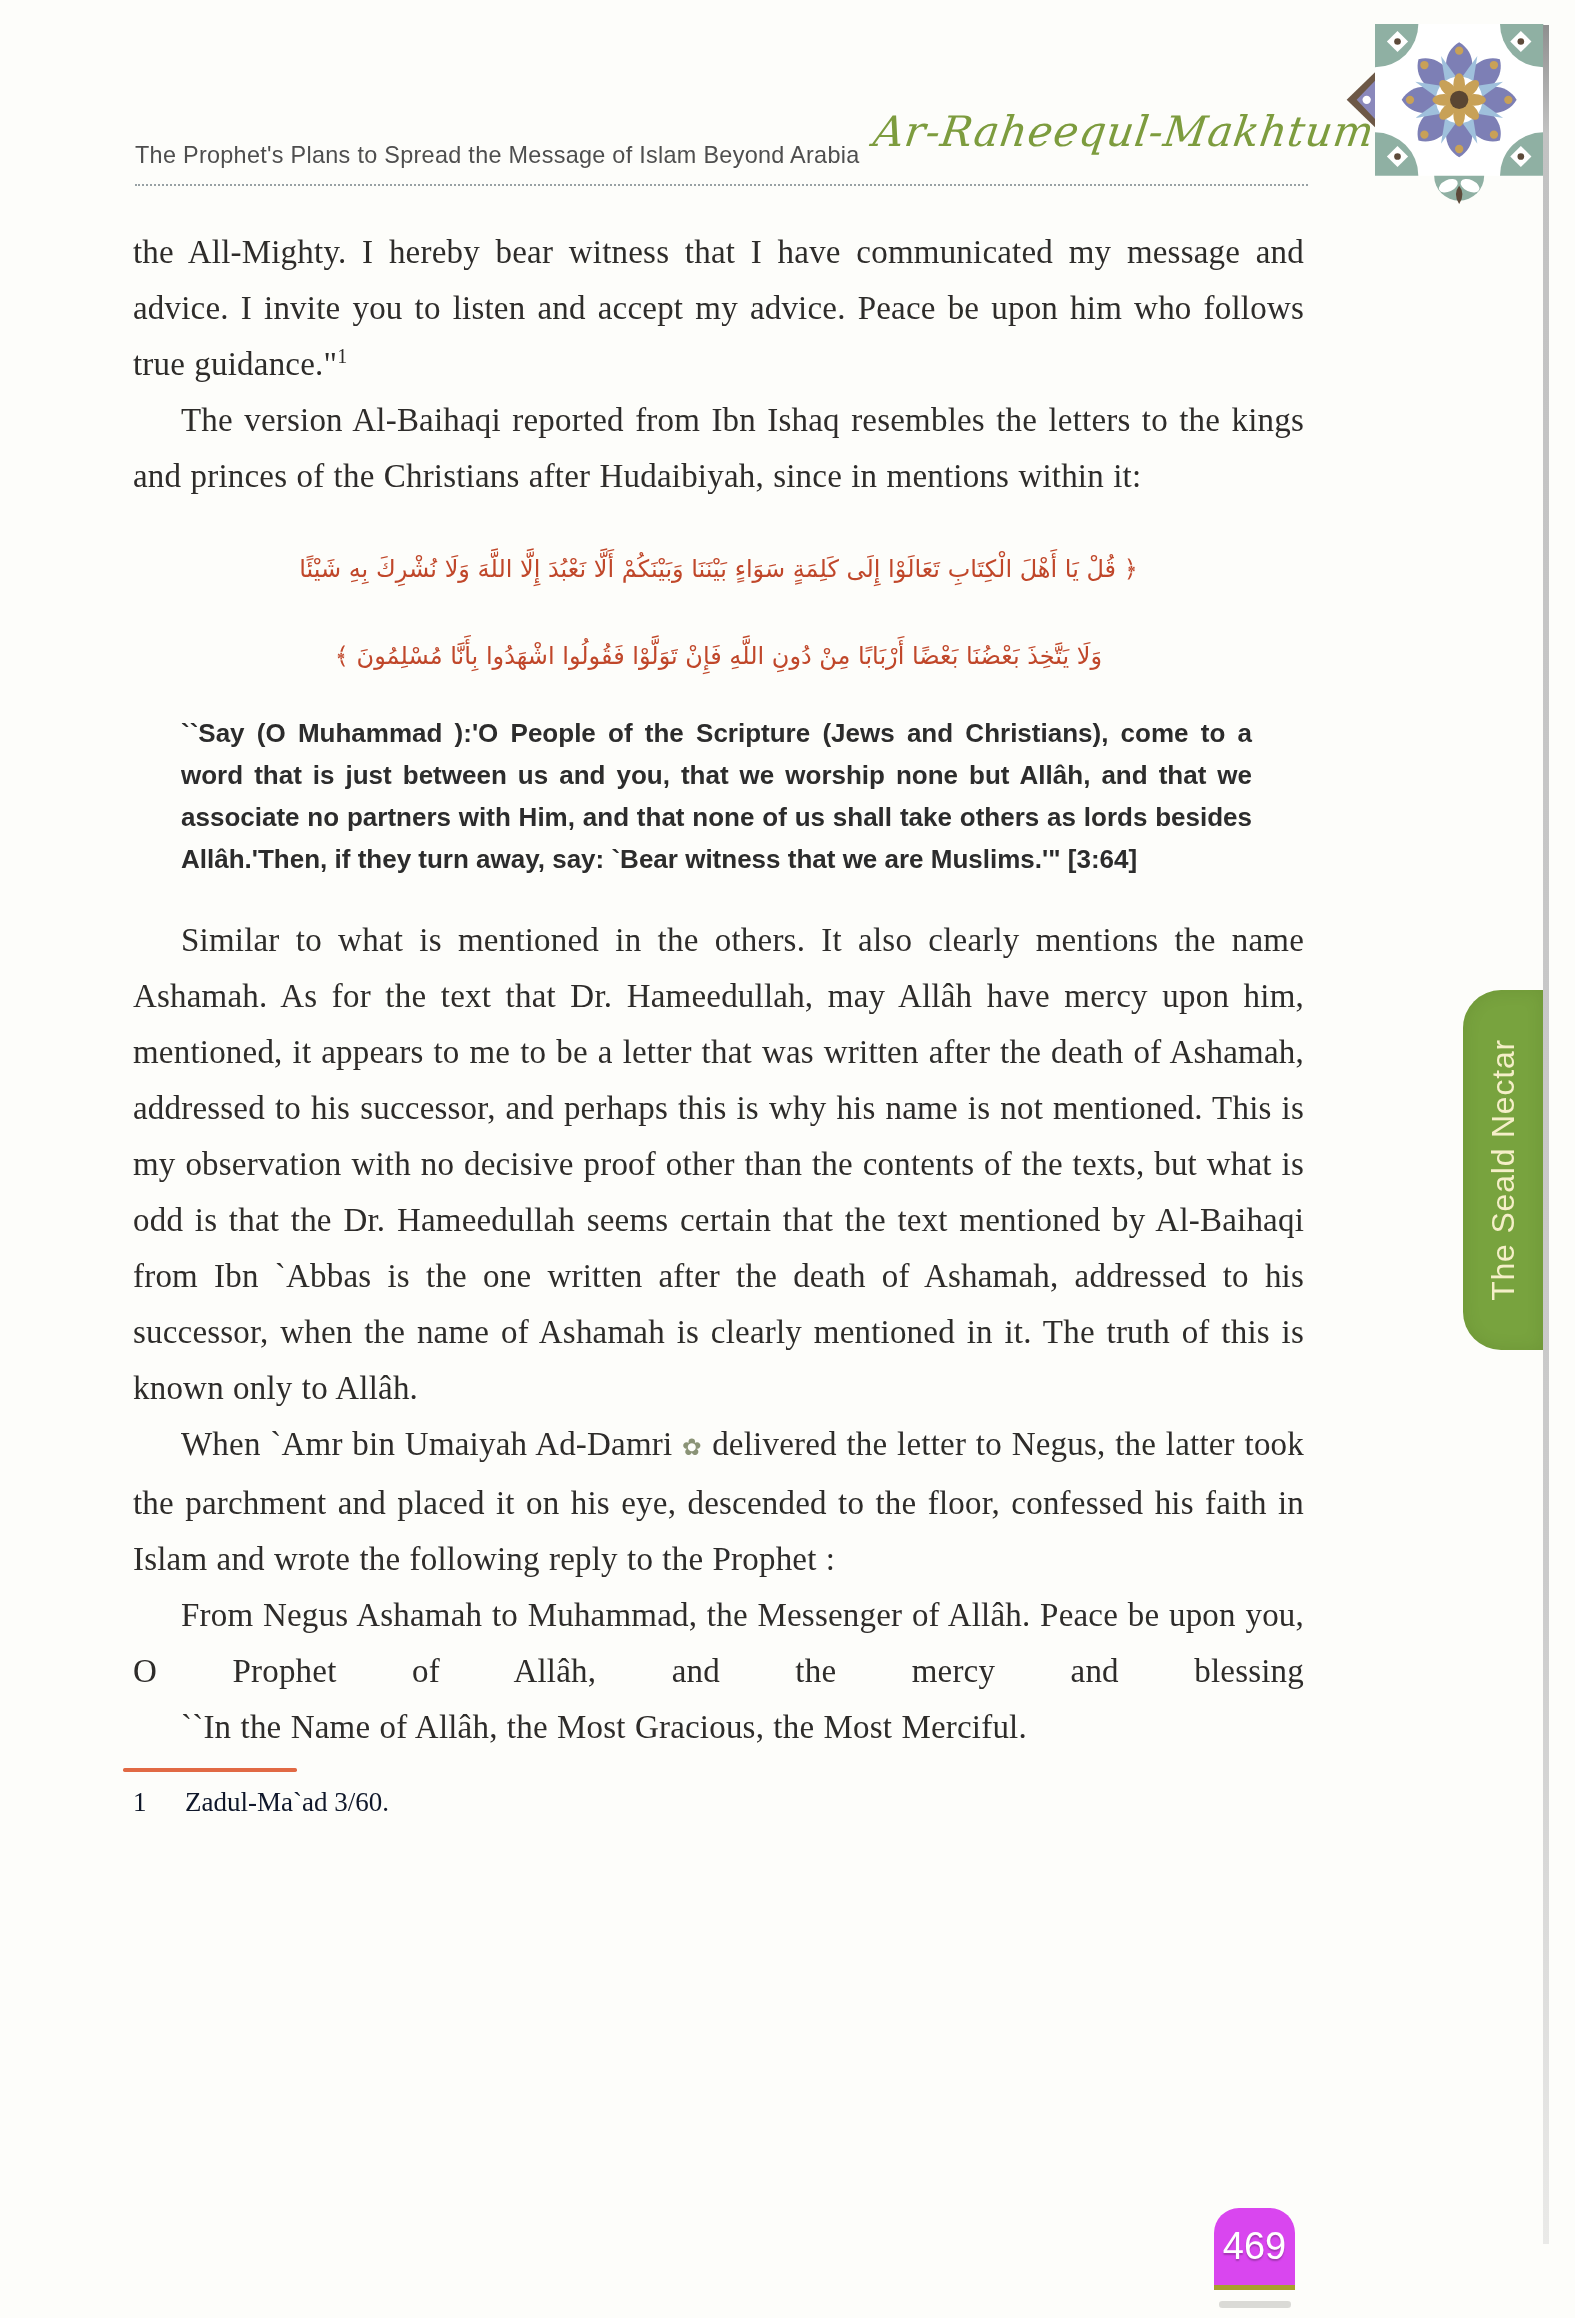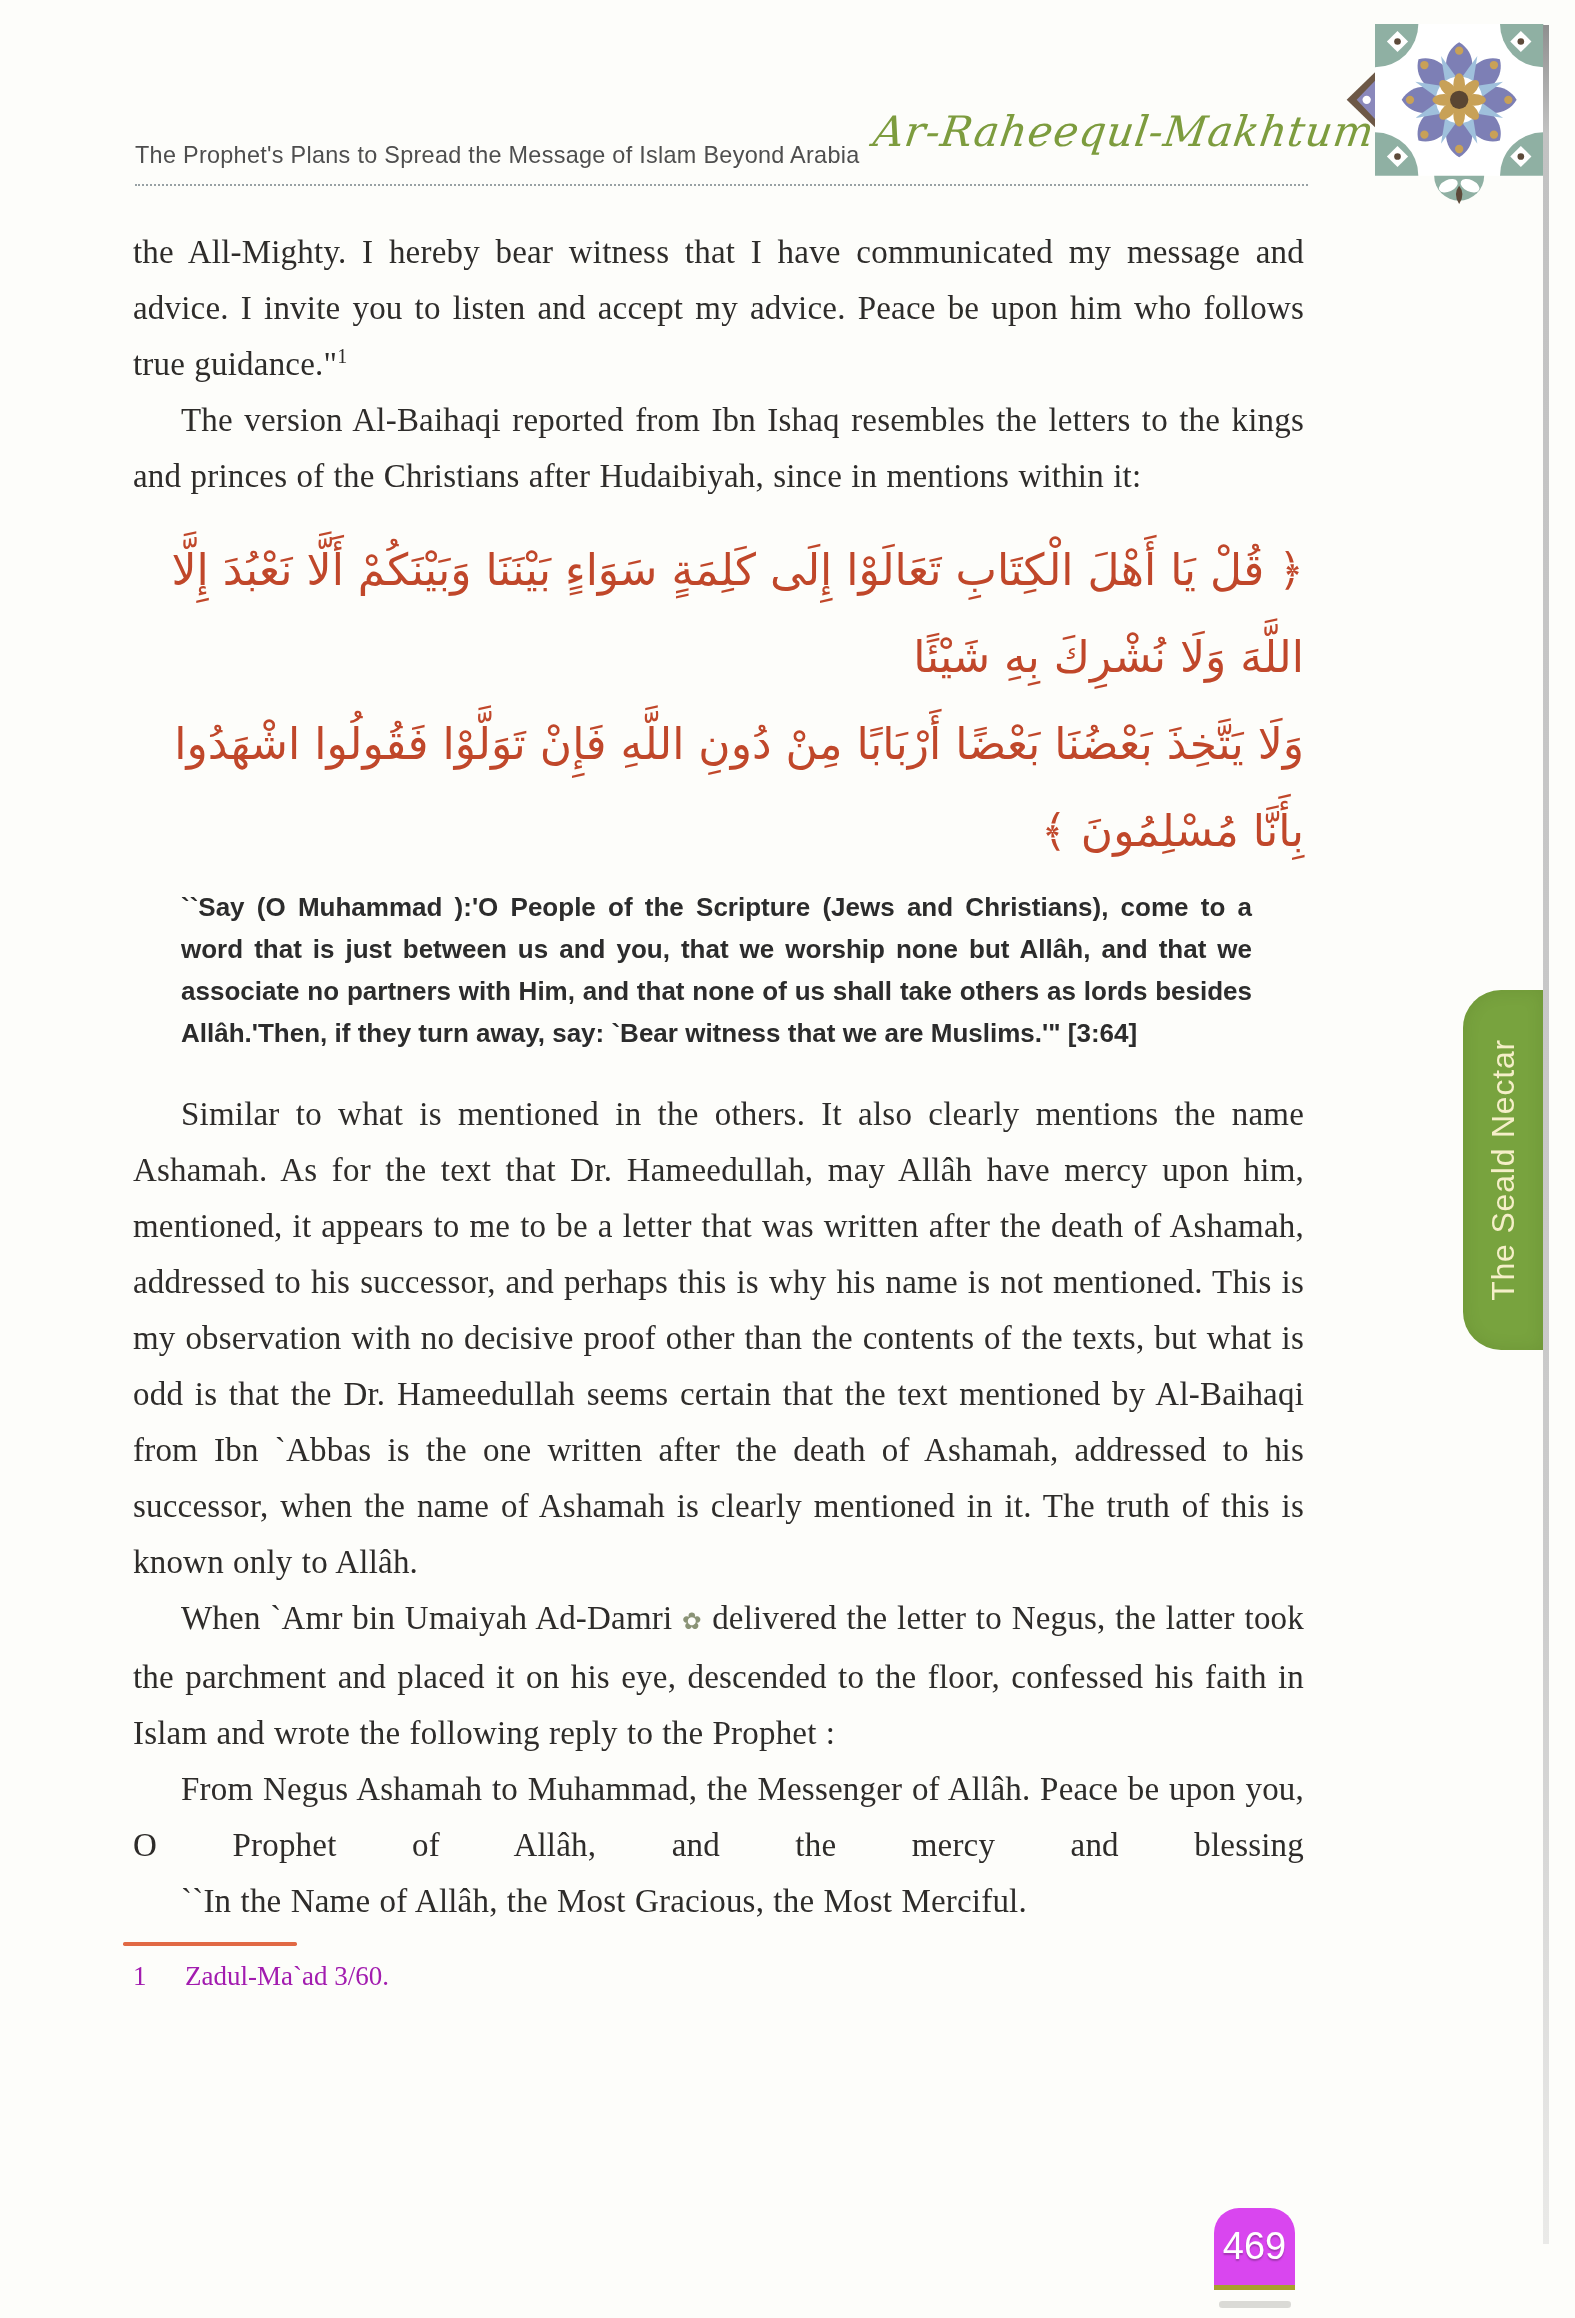--- a/index.html
+++ b/index.html
@@ -59,23 +59,24 @@
     letter-spacing: 0.2px;
     word-spacing: 0.8px;
   }
   .indent { text-indent: 48px; }
   .justify-last { text-align-last: justify; }
   sup { font-size: 20px; line-height: 0; }
 
   .quran-ar {
     margin: 22px 0 1.7px 0;
     direction: rtl;
+    text-align: center;
     color: #c0472a;
     font-family: "DejaVu Sans", sans-serif;
-    font-size: 44px;
+    font-size: 24px;
     line-height: 87px;
   }
   .quran-en {
     margin: 11.7px 52px 32px 48px;
     font-family: "Liberation Sans", sans-serif;
     font-size: 26px;
     line-height: 42px;
     color: #2c2c2c;
     text-align: justify;
     font-weight: bold;
@@ -88,21 +89,21 @@
 
   .footnote-sep {
     width: 174px; height: 4.2px;
     background: #e16944;
     margin: 13.3px 0 0 -10px;
     border-radius: 1.7px;
   }
   .footnote {
     margin-top: 15px;
     font-size: 27px;
-    color: #a21caf;
+    color: #0f172a;
   }
   .footnote .fn-num { display: inline-block; width: 52px; }
 
   
   .side-tab {
     position: absolute;
     left: 1463px; top: 990px;
     width: 80px; height: 360px;
     background: #78a33e;
     border-radius: 38px 0 0 38px;

